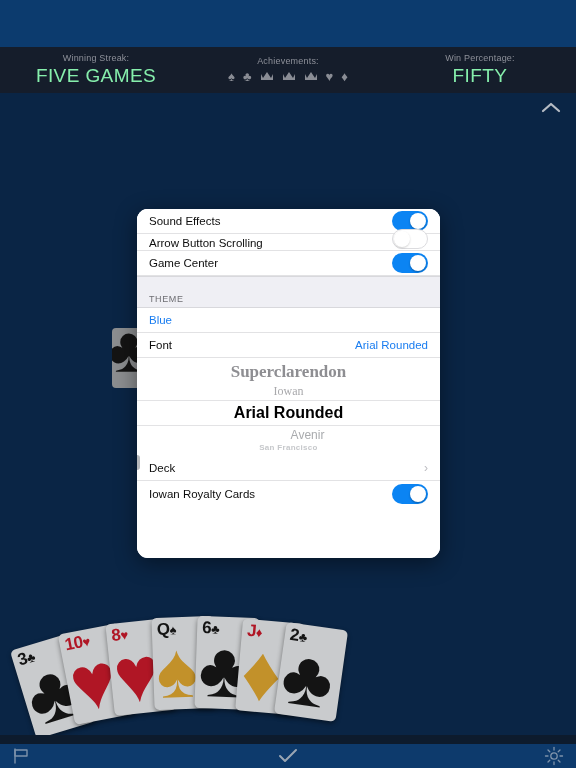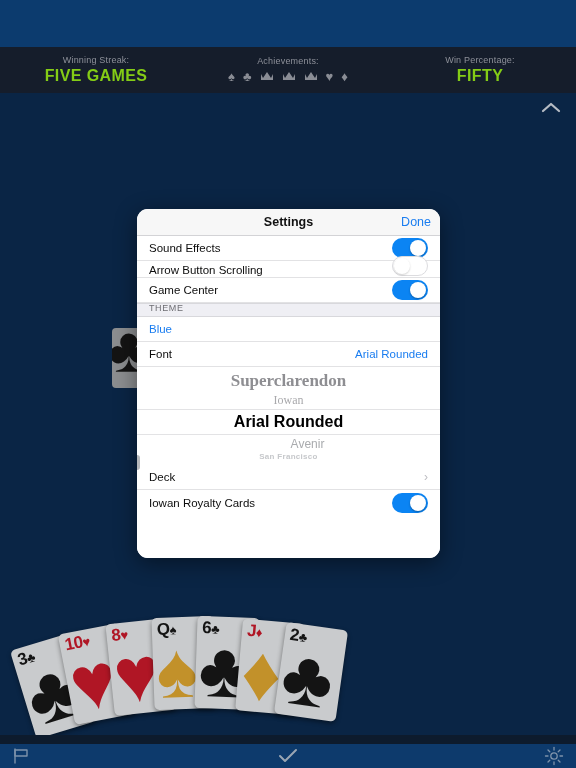--- a/index.html
+++ b/index.html
@@ -23,21 +23,21 @@
   }
   .stat { display: flex; flex-direction: column; align-items: center; justify-content: center; }
   .stat-streak { width: 192px; }
   .stat-ach { width: 192px; }
   .stat-win { width: 192px; }
   .stat-label {
     font-size: 9px; color: #8d9099; letter-spacing: .2px;
     font-weight: 400; margin-bottom: 2px;
   }
   .stat-value {
-    font-size: 16px; color: #84cc16; font-weight: 700; letter-spacing: .4px;
+    font-size: 19px; color: #86efac; font-weight: 400; letter-spacing: .4px;
   }
   .ach-row { display: flex; align-items: center; gap: 8px; height: 16px; }
   .ach-icon { font-size: 13px; color: #8a8d95; line-height: 1; }
   .ach-crown { width: 14px; height: 12px; position: relative; }
   .ach-crown svg { display: block; }
 
   .chevron-up {
     position: absolute; right: 12px; top: 98px;
     width: 26px; height: 20px;
   }
@@ -116,21 +116,21 @@
   .toggle.off { background: #fff; border: 1px solid #dcdcdf; }
   .toggle .knob {
     position: absolute; top: 2px; width: 16px; height: 16px;
     border-radius: 50%; background: #fff;
     box-shadow: 0 1px 2px rgba(0,0,0,.3);
   }
   .toggle.on .knob { right: 2px; }
   .toggle.off .knob { left: 1px; top: 1px; box-shadow: 0 1px 2px rgba(0,0,0,.18); }
 
   .section-head {
-    height: 14px; background: #efeff4; display: flex; align-items: flex-end;
+    height: 32px; background: #efeff4; display: flex; align-items: flex-end;
     padding: 0 12px 3px 12px;
     border-bottom: 1px solid #d8d8dc;
     border-top: 1px solid #d8d8dc;
   }
   .section-head span { font-size: 9px; color: #6d6d72; letter-spacing: .6px; }
 
   
   .picker {
     position: relative; height: 98px; background: #fff;
     display: flex; flex-direction: column; align-items: center; justify-content: center;
@@ -248,24 +248,20 @@
       <span class="rank red"><span>J</span><span class="s">♦</span></span>
       <span class="big gold">♦</span>
     </div>
     <div class="card" style="left:262px;top:14px; transform:rotate(8deg);">
       <span class="rank blk"><span>2</span><span class="s">♣</span></span>
       <span class="big blk">♣</span>
     </div>
   </div>
 
   <div class="dialog">
-    <div class="dlg-header">
-      <span class="dlg-title">Settings</span>
-      <span class="dlg-done">Done</span>
-    </div>
 
     <div class="dlg-body">
 
       <div class="row">
         <span class="row-label">Sound Effects</span>
         <span class="toggle on">
             <span class="knob"></span>
           </span>
       </div>
 

